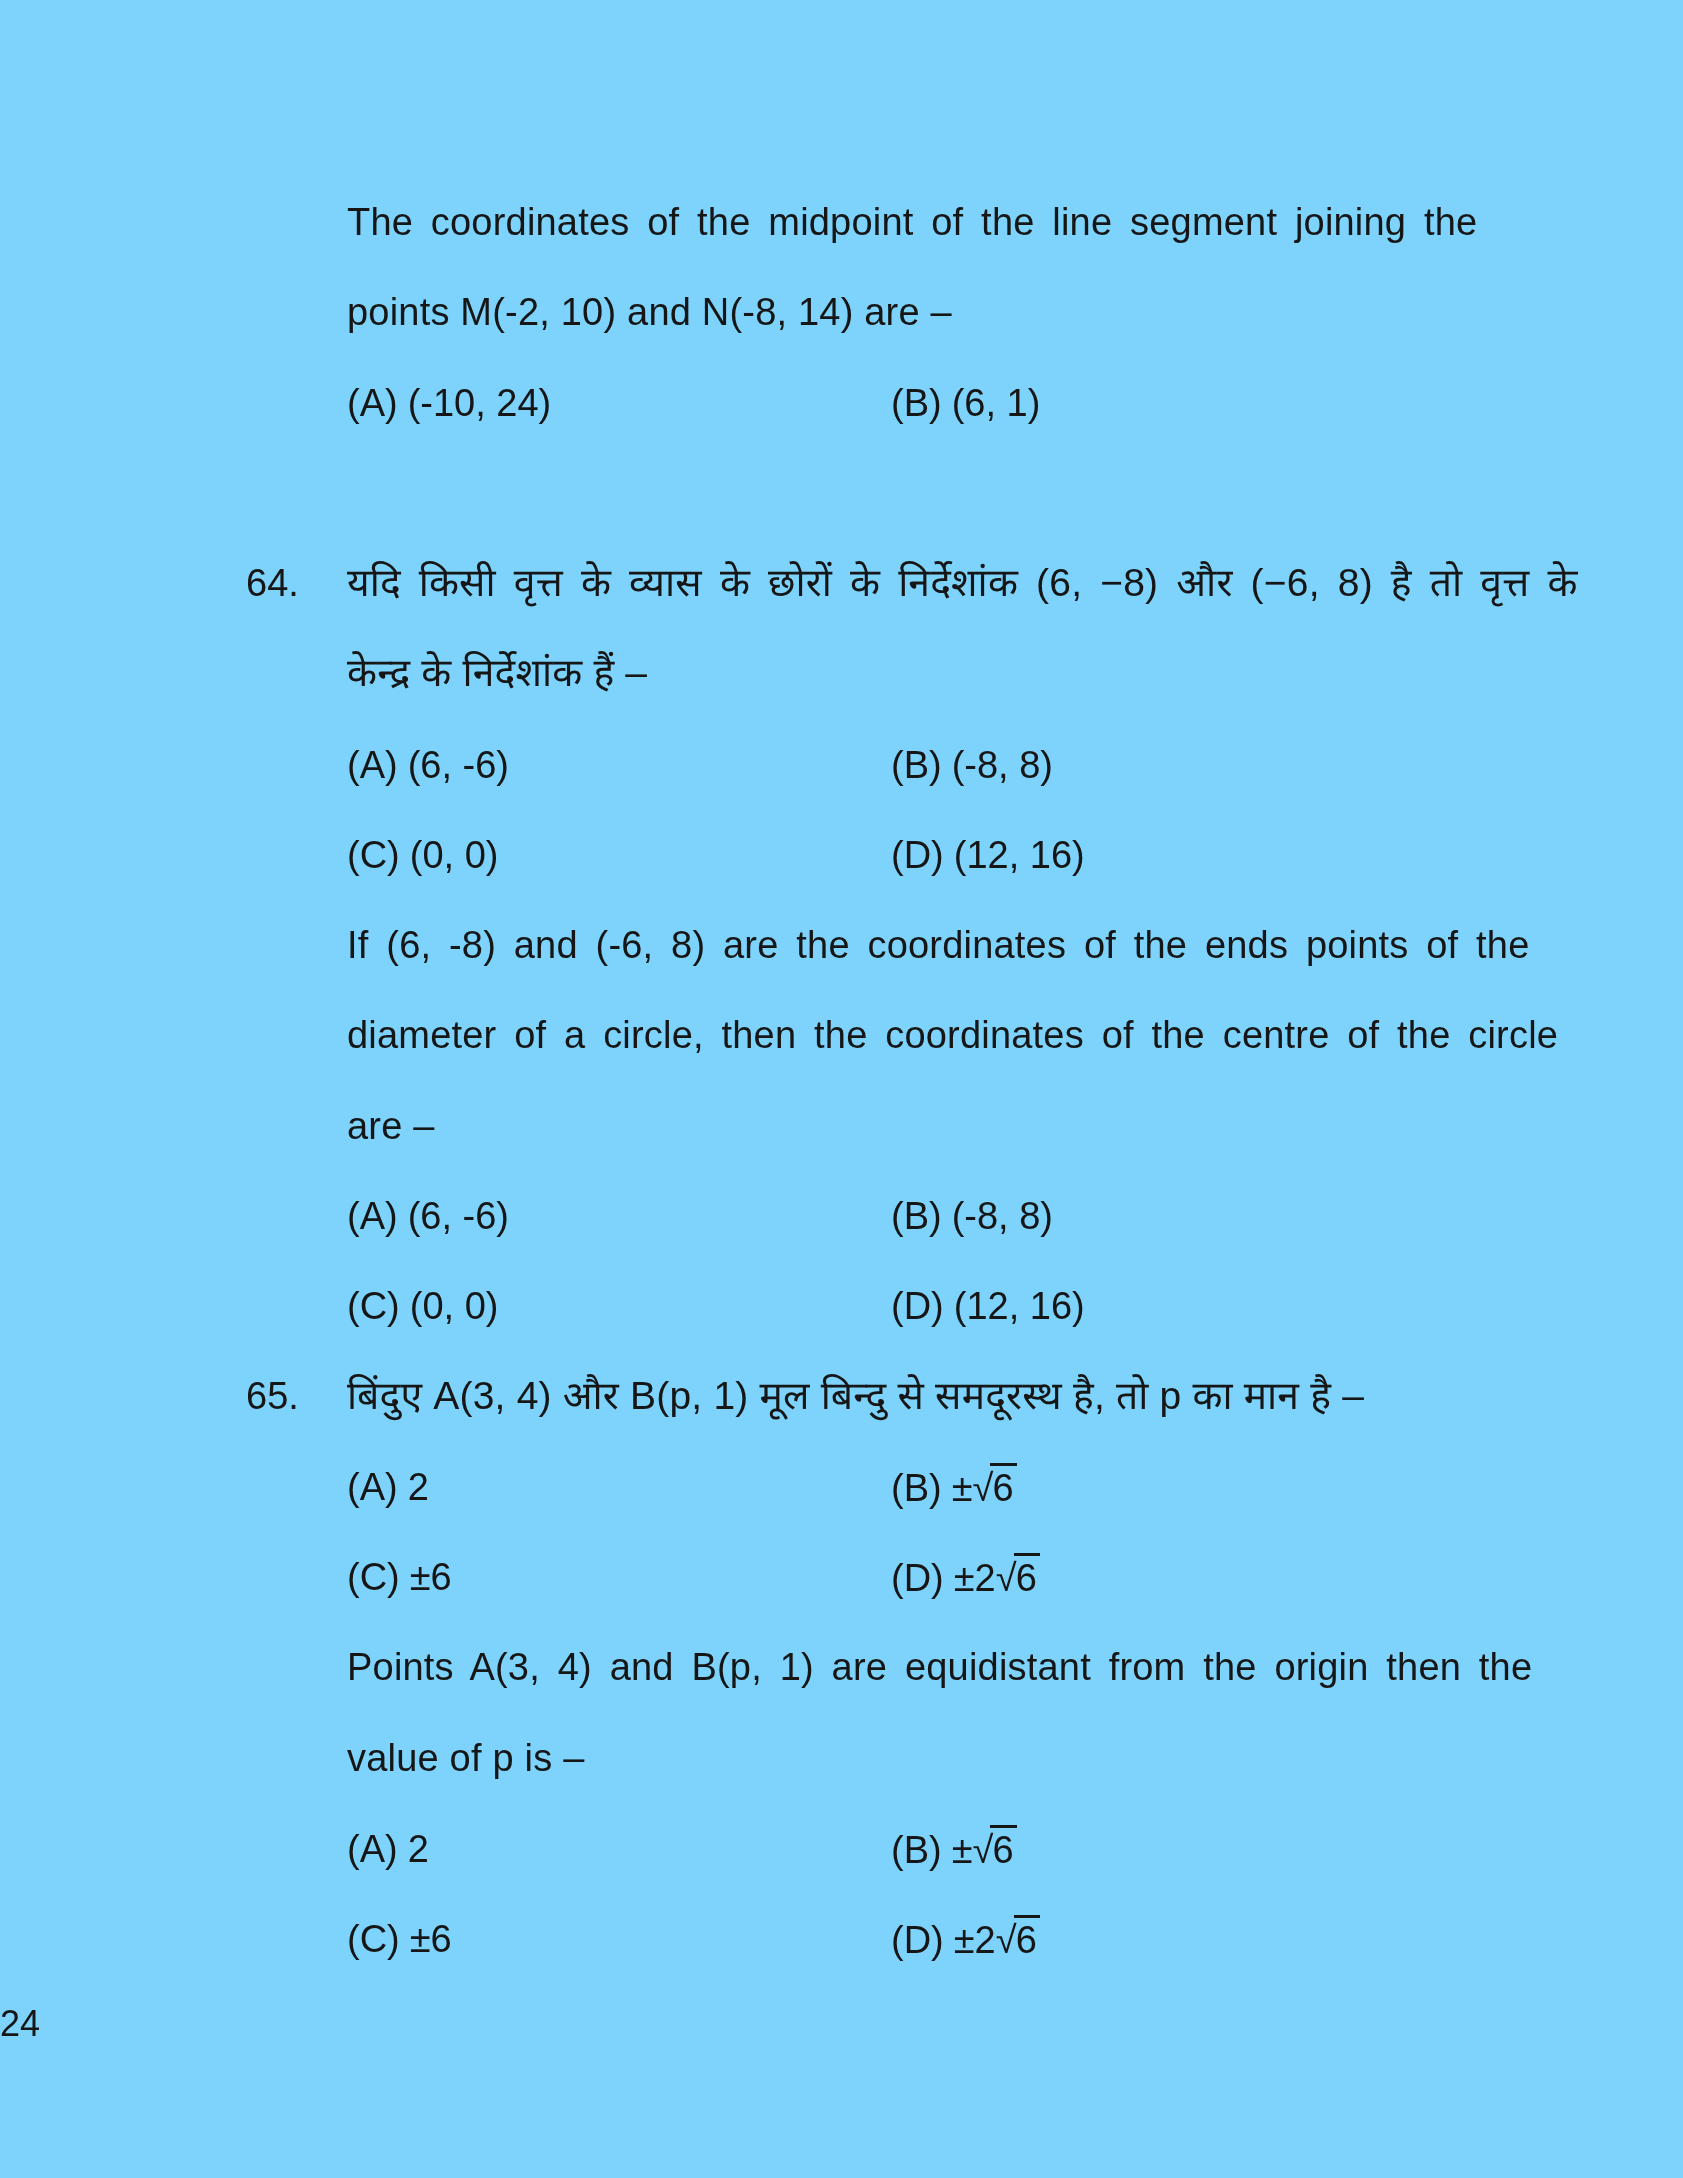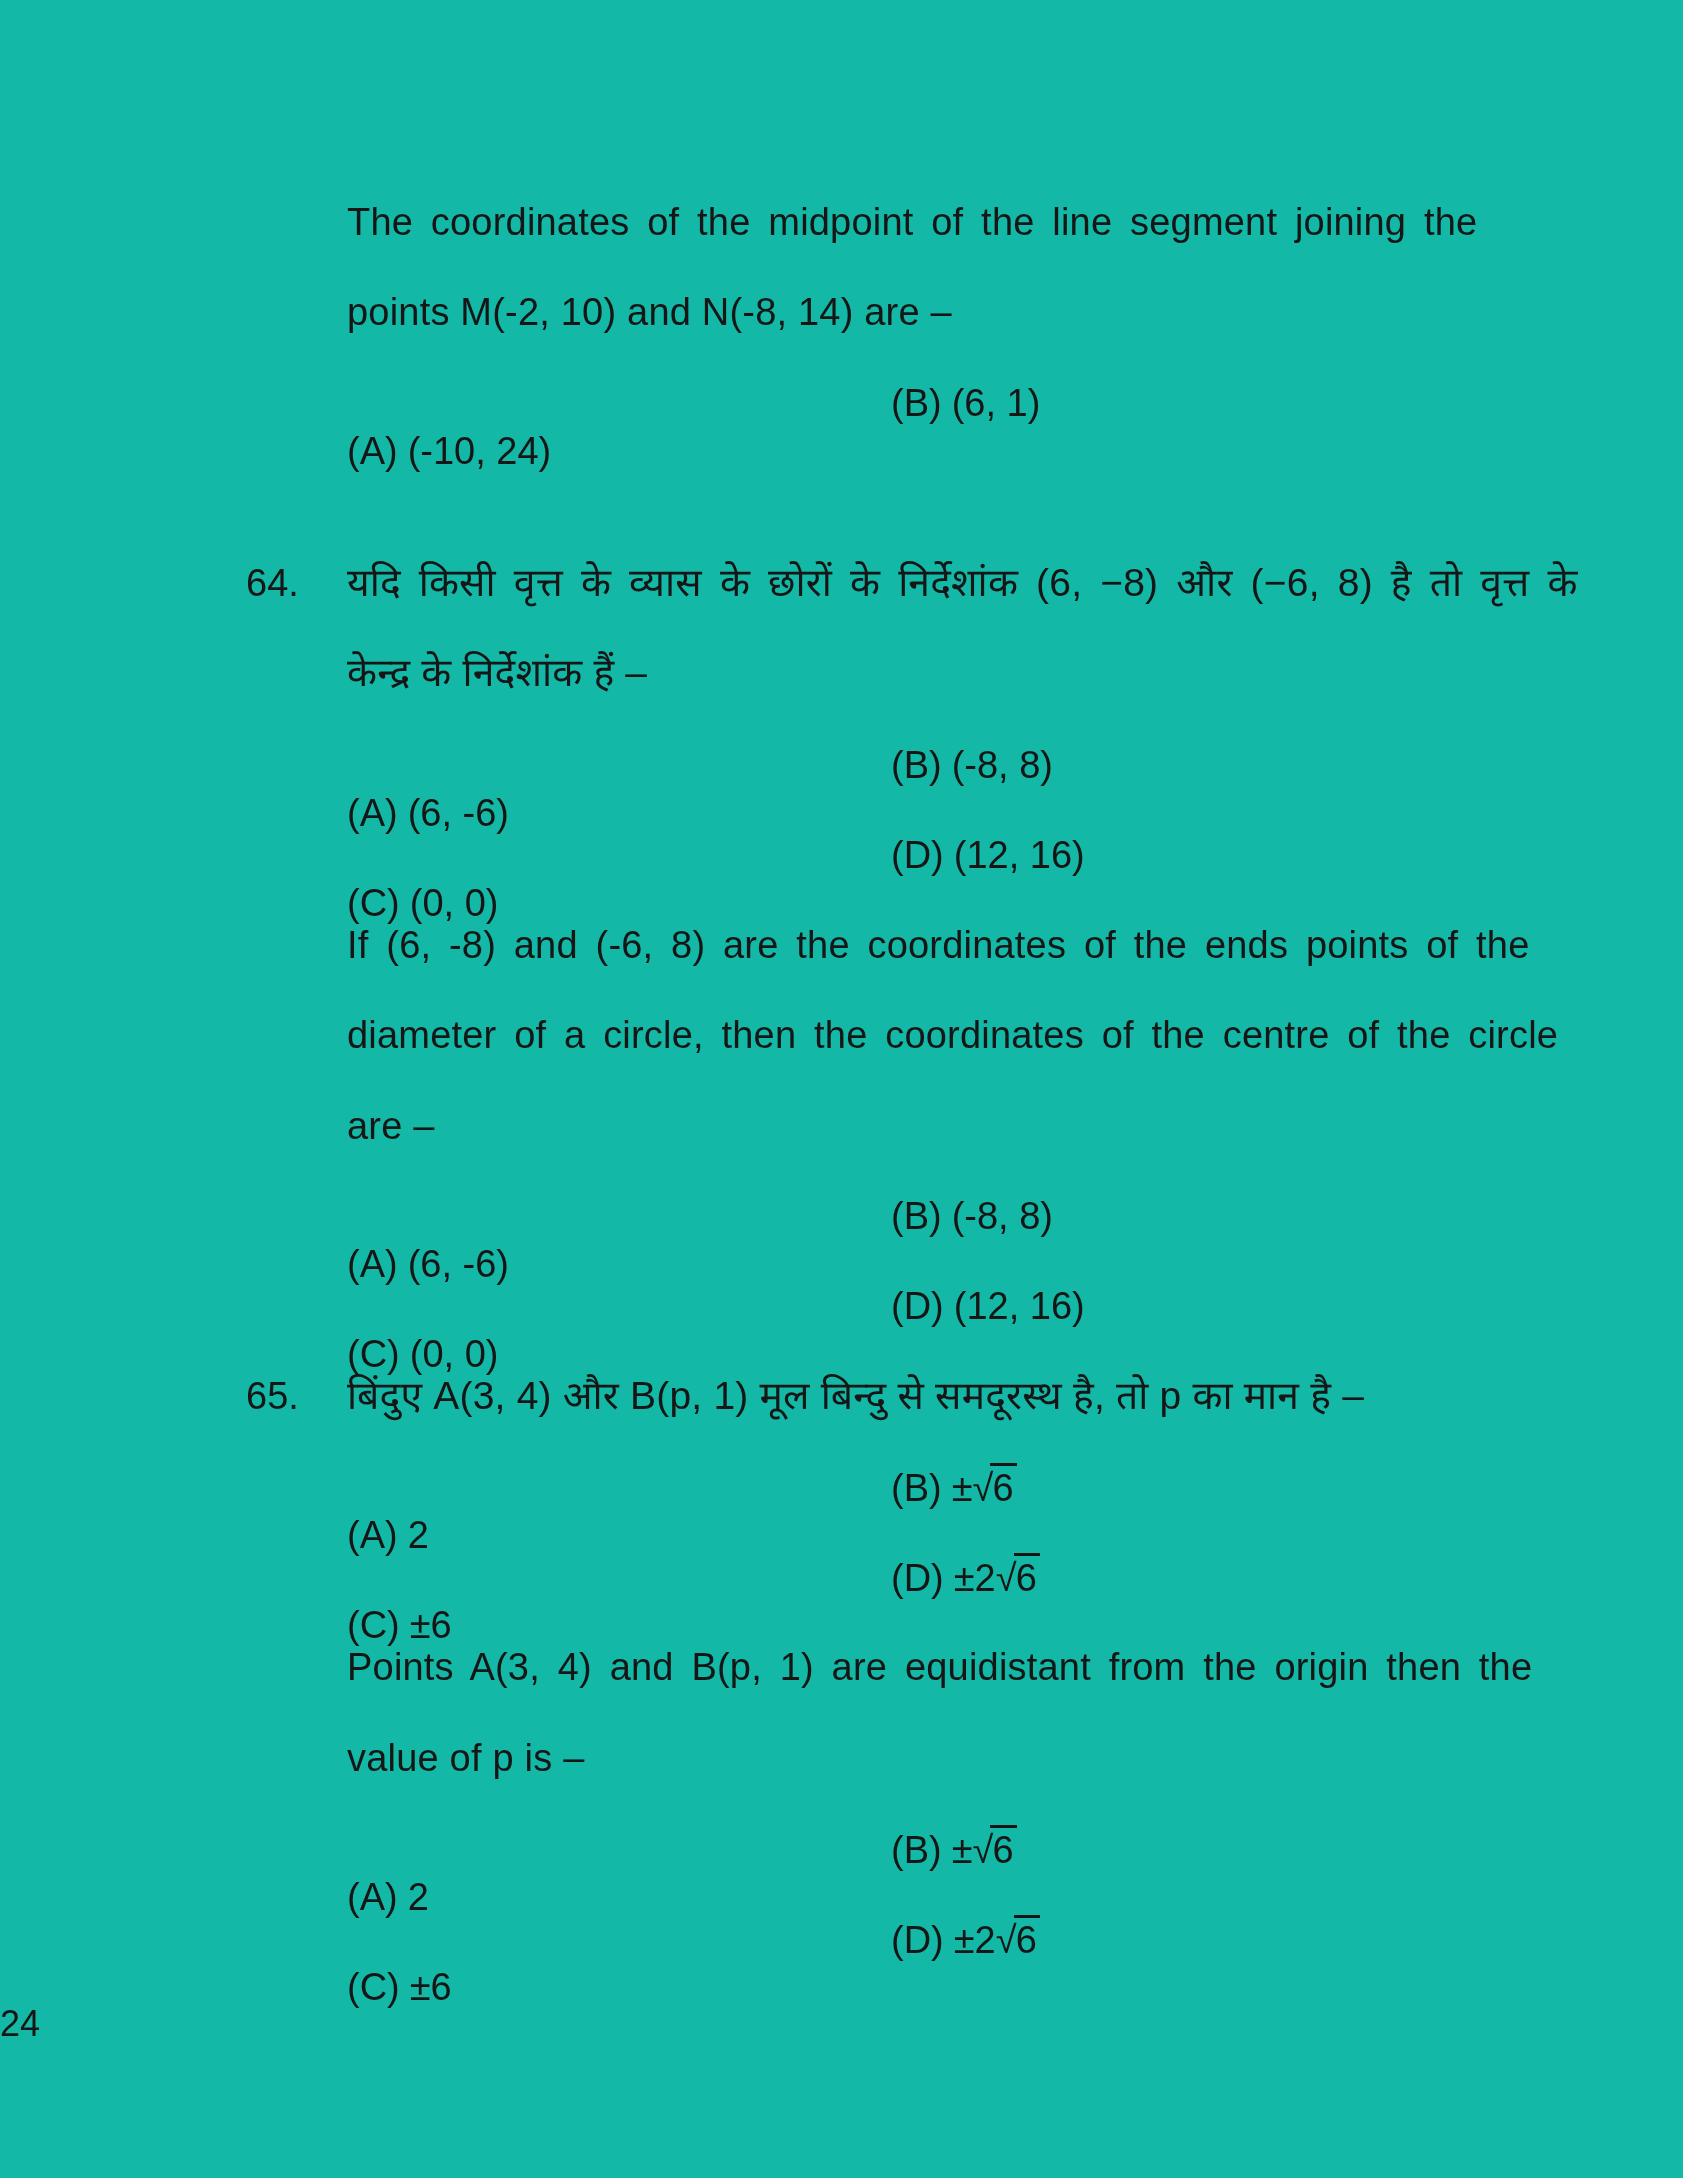--- a/index.html
+++ b/index.html
@@ -1,19 +1,19 @@
 <!DOCTYPE html>
 <html><head>
 <meta charset="utf-8">
 <style>
   html,body{margin:0;padding:0;background:#e8e8e8;}
   .sheet{
     position:relative;
     width:1683px;height:2178px;
-    background:#14b8a6;
+    background:#7dd3fc;
     font-family:"Liberation Sans","DejaVu Sans",sans-serif;
     color:#161616;
     overflow:hidden;
   }
   .line{
     position:absolute;
     left:347px;
     font-size:38px;
     line-height:48px;
     white-space:nowrap;
@@ -28,21 +28,21 @@
     line-height:48px;
   }
   .optrow{position:absolute;left:0;top:0;width:100%;height:48px;}
   .opt{
     position:absolute;
     font-size:38px;
     line-height:48px;
     white-space:nowrap;
   }
   .opt .lbl{margin-right:10px;}
-  .opt.c1{left:347px;margin-top:48px;}
+  .opt.c1{left:347px;}
   .opt.c2{left:891px;text-align:right;}
   .radsign{margin-right:-3px;}
   .radunder{
     display:inline-block;
     border-top:3px solid currentColor;
     padding:1px 3px 0 2px;
     line-height:42px;
   }
   .radunder:empty{border:none;padding:0;margin:0;}
   .pagenum{

